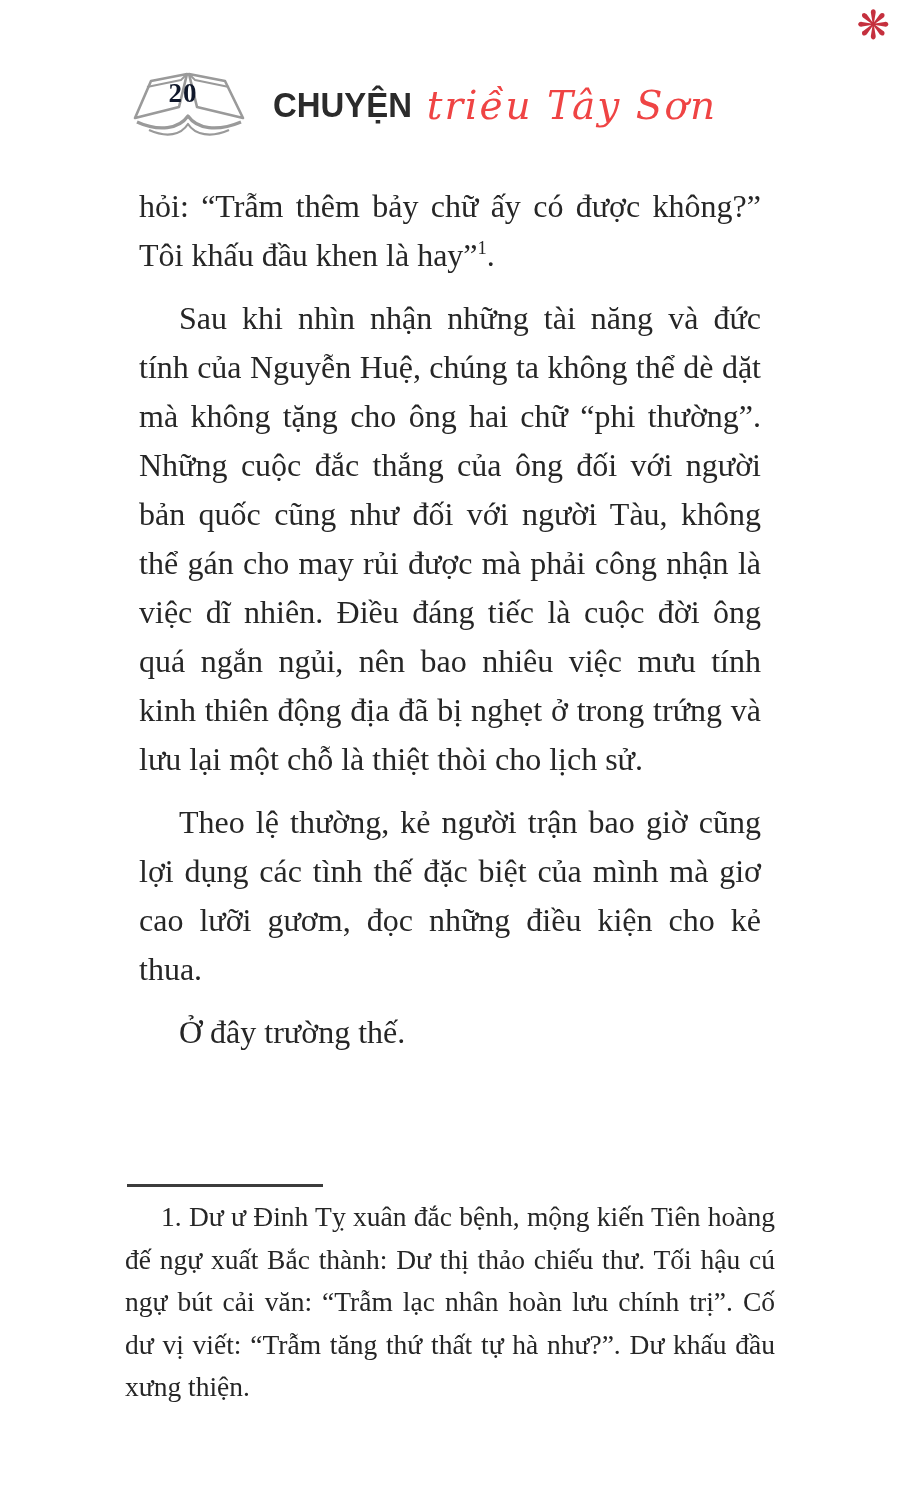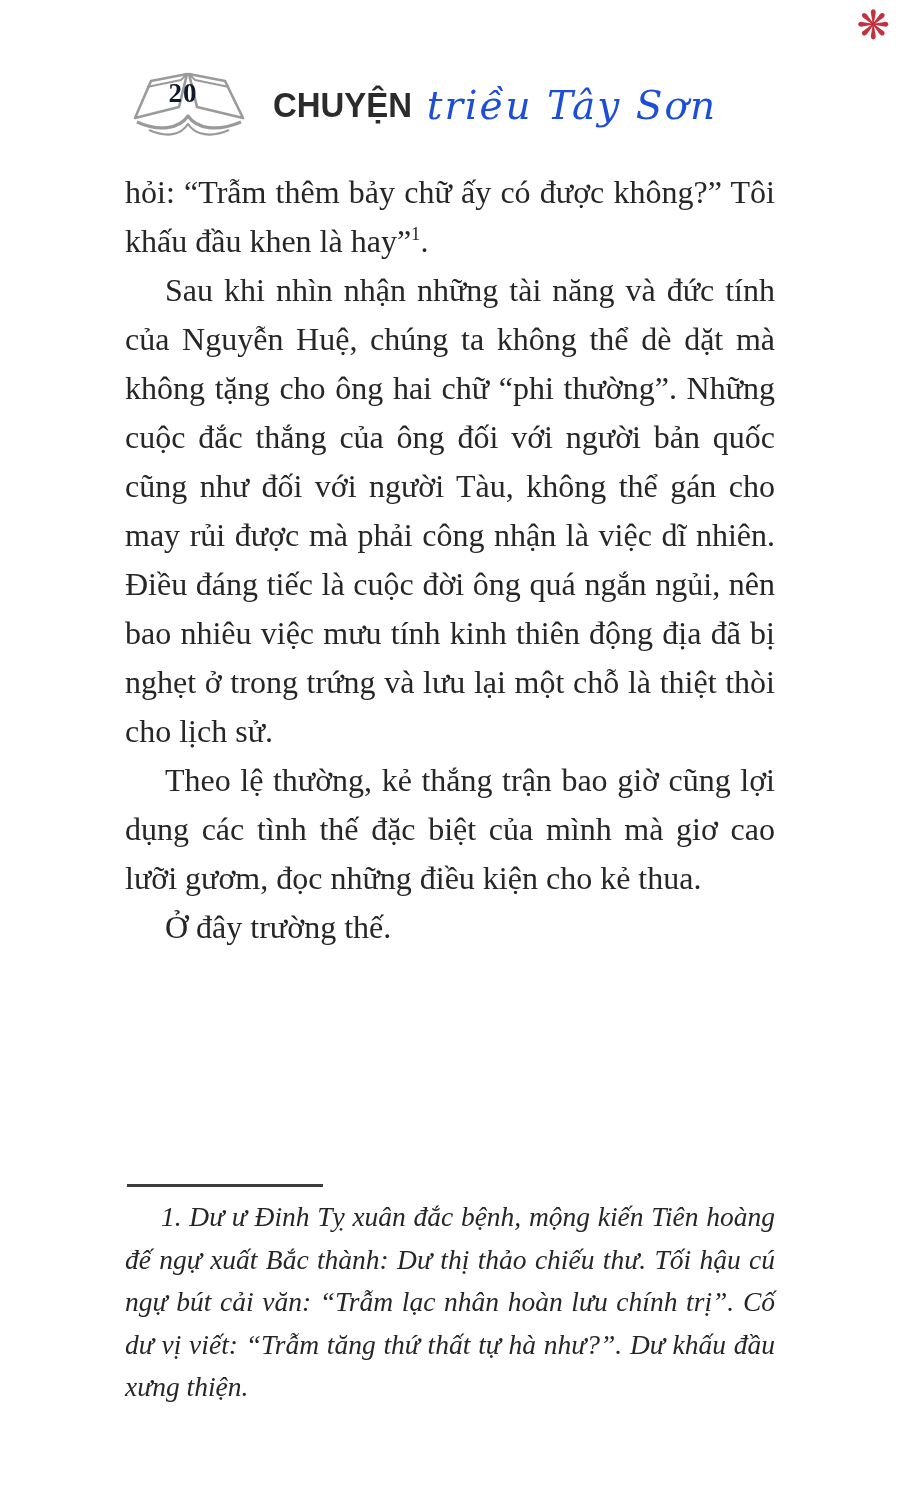--- a/index.html
+++ b/index.html
@@ -72,37 +72,37 @@
     font-size: 35px;
     letter-spacing: 0px;
     color: #2b2b2b;
     transform: scaleX(0.94);
     transform-origin: left bottom;
   }
   .title .script {
     font-family: "DejaVu Serif", "Liberation Serif", serif;
     font-style: italic;
     font-size: 39px;
-    color: #1d4ed8;
+    color: #ef4444;
     margin-left: 6px;
     letter-spacing: 2px;
   }
   
   .body-text {
     position: absolute;
     top: 168px;
     left: 125px;
     width: 650px;
     font-size: 32px;
     line-height: 49px;
     text-align: justify;
     text-justify: inter-word;
   }
   .body-text p {
-    margin: 0;
+    margin: 14px;
   }
   .body-text p.indent {
     text-indent: 40px;
   }
   .body-text sup {
     font-size: 0.58em;
     line-height: 0;
     vertical-align: super;
   }
   
@@ -116,21 +116,20 @@
   }
   .footnote {
     position: absolute;
     top: 1196px;
     left: 125px;
     width: 650px;
     font-size: 27.5px;
     line-height: 42.5px;
     text-align: justify;
     text-justify: inter-word;
-    font-style: italic;
   }
   .footnote p {
     margin: 0;
     text-indent: 36px;
   }
 </style>
 </head>
 <body>
 
 <div class="page">
@@ -156,21 +155,21 @@
     </div>
     <div class="title">
       <span class="caps">CHUYỆN</span>
       <span class="script">triều Tây Sơn</span>
     </div>
   </div>
 
   <div class="body-text">
     <p><span>hỏi: “Trẫm thêm bảy chữ ấy có được không?” Tôi khấu đầu khen là hay”</span><sup>1</sup><span>.</span></p>
     <p class="indent">Sau khi nhìn nhận những tài năng và đức tính của Nguyễn Huệ, chúng ta không thể dè dặt mà không tặng cho ông hai chữ “phi thường”. Những cuộc đắc thắng của ông đối với người bản quốc cũng như đối với người Tàu, không thể gán cho may rủi được mà phải công nhận là việc dĩ nhiên. Điều đáng tiếc là cuộc đời ông quá ngắn ngủi, nên bao nhiêu việc mưu tính kinh thiên động địa đã bị nghẹt ở trong trứng và lưu lại một chỗ là thiệt thòi cho lịch sử.</p>
-    <p class="indent">Theo lệ thường, kẻ thắng trận bao giờ cũng lợi dụng các tình thế đặc biệt của mình mà giơ cao lưỡi gươm, đọc những điều kiện cho kẻ thua.</p>
+    <p class="indent">Theo lệ thường, kẻ người trận bao giờ cũng lợi dụng các tình thế đặc biệt của mình mà giơ cao lưỡi gươm, đọc những điều kiện cho kẻ thua.</p>
     <p class="indent">Ở đây trường thế.</p>
   </div>
 
   <div class="footnote-sep"></div>
 
   <div class="footnote">
     <p>1. Dư ư Đinh Tỵ xuân đắc bệnh, mộng kiến Tiên hoàng đế ngự xuất Bắc thành: Dư thị thảo chiếu thư. Tối hậu cú ngự bút cải văn: “Trẫm lạc nhân hoàn lưu chính trị”. Cố dư vị viết: “Trẫm tăng thứ thất tự hà như?”. Dư khấu đầu xưng thiện.</p>
   </div>
 
 </div>

